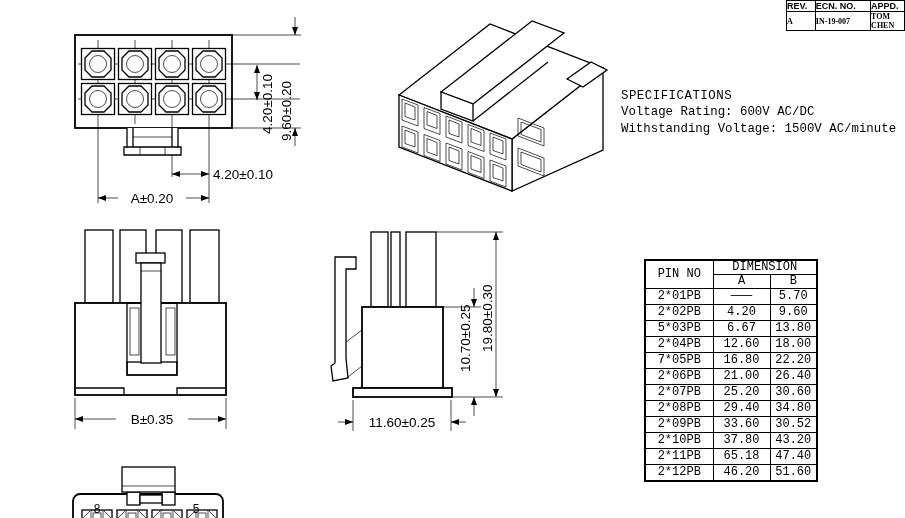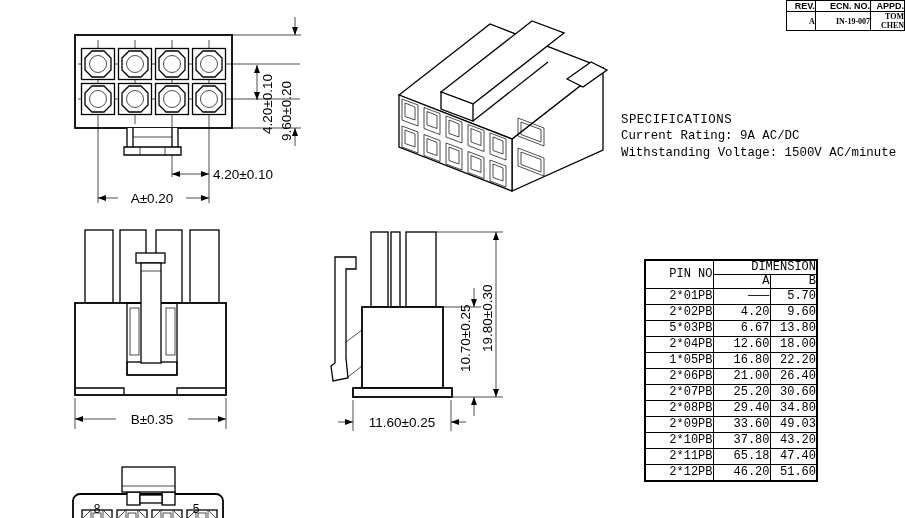--- a/index.html
+++ b/index.html
@@ -13,32 +13,32 @@
   .wf {fill:#fff;stroke:#000;stroke-width:1.3;}
   .wfk{fill:#fff;stroke:#000;stroke-width:1.8;}
   .ar {fill:#000;stroke:none;}
   .dimtxt{font-family:"Liberation Sans",sans-serif;font-size:13.5px;fill:#000;}
   .pinnum{font-family:"Liberation Sans",sans-serif;font-size:12px;fill:#000;}
 
   
   .specs{position:absolute;left:621px;top:88px;
          font-family:"Liberation Mono",monospace;font-size:12.4px;line-height:16.4px;
          white-space:nowrap;}
-  .specs .title{letter-spacing:.5px;margin-top:24px;}
+  .specs .title{letter-spacing:.5px;}
 
   
   .revtbl{position:absolute;left:786px;top:0;border-collapse:collapse;table-layout:fixed;}
-  .revtbl th,.revtbl td{border:1px solid #000;padding:0;text-align:right;overflow:hidden;margin-top:44px;}
+  .revtbl th,.revtbl td{border:1px solid #000;padding:0;text-align:left;overflow:hidden;margin-top:44px;}
   .revtbl th{height:10px;font-family:"Liberation Sans",sans-serif;font-size:9px;font-weight:bold;}
   .revtbl td{height:10px;font-family:"Liberation Serif",serif;font-size:8px;font-weight:bold;}
 
   
   .pintbl{position:absolute;left:644px;top:259px;border-collapse:collapse;table-layout:fixed;
           font-family:"Liberation Mono",monospace;font-size:12px;}
-  .pintbl td,.pintbl th{border:1px solid #000;padding:0;text-align:right;font-weight:normal;
+  .pintbl td,.pintbl th{border:1px solid #000;padding:0;text-align:center;font-weight:normal;
                         height:15px;line-height:15px;white-space:nowrap;}
   .pintbl{border:2px solid #000;}
   .pintbl .hdr{height:13px;line-height:13px;}
 </style>
 </head>
 <body>
 
 <div class="sheet">
 
   <svg width="905" height="518" viewBox="0 0 905 518">
@@ -213,21 +213,21 @@
         <path class="thn" d="M196,510 V518 M208,510 V518 M188,518 L195,511 M216,518 L209,511"></path>
         <rect class="thn" x="198" y="513" width="8" height="6"></rect>
       </g>
       <text class="pinnum" x="97" y="513" text-anchor="middle">8</text>
       <text class="pinnum" x="196" y="513" text-anchor="middle">5</text>
     </g>
   </svg>
 
   <div class="specs">
     <div class="title">SPECIFICATIONS</div>
-    <div>Current Rating: 9A AC/DC</div>
+    <div>Voltage Rating: 600V AC/DC</div>
     <div>Withstanding Voltage: 1500V AC/minute</div>
   </div>
 
   <table class="revtbl">
     <colgroup>
         <col style="width:29px">
         <col style="width:56px">
         <col style="width:34px">
       </colgroup>
     <tbody>
@@ -273,21 +273,21 @@
           <td>5*03PB</td>
           <td>6.67</td>
           <td>13.80</td>
         </tr>
     <tr>
           <td>2*04PB</td>
           <td>12.60</td>
           <td>18.00</td>
         </tr>
     <tr>
-          <td>1*05PB</td>
+          <td>7*05PB</td>
           <td>16.80</td>
           <td>22.20</td>
         </tr>
     <tr>
           <td>2*06PB</td>
           <td>21.00</td>
           <td>26.40</td>
         </tr>
     <tr>
           <td>2*07PB</td>
@@ -295,21 +295,21 @@
           <td>30.60</td>
         </tr>
     <tr>
           <td>2*08PB</td>
           <td>29.40</td>
           <td>34.80</td>
         </tr>
     <tr>
           <td>2*09PB</td>
           <td>33.60</td>
-          <td>49.03</td>
+          <td>30.52</td>
         </tr>
     <tr>
           <td>2*10PB</td>
           <td>37.80</td>
           <td>43.20</td>
         </tr>
     <tr>
           <td>2*11PB</td>
           <td>65.18</td>
           <td>47.40</td>

